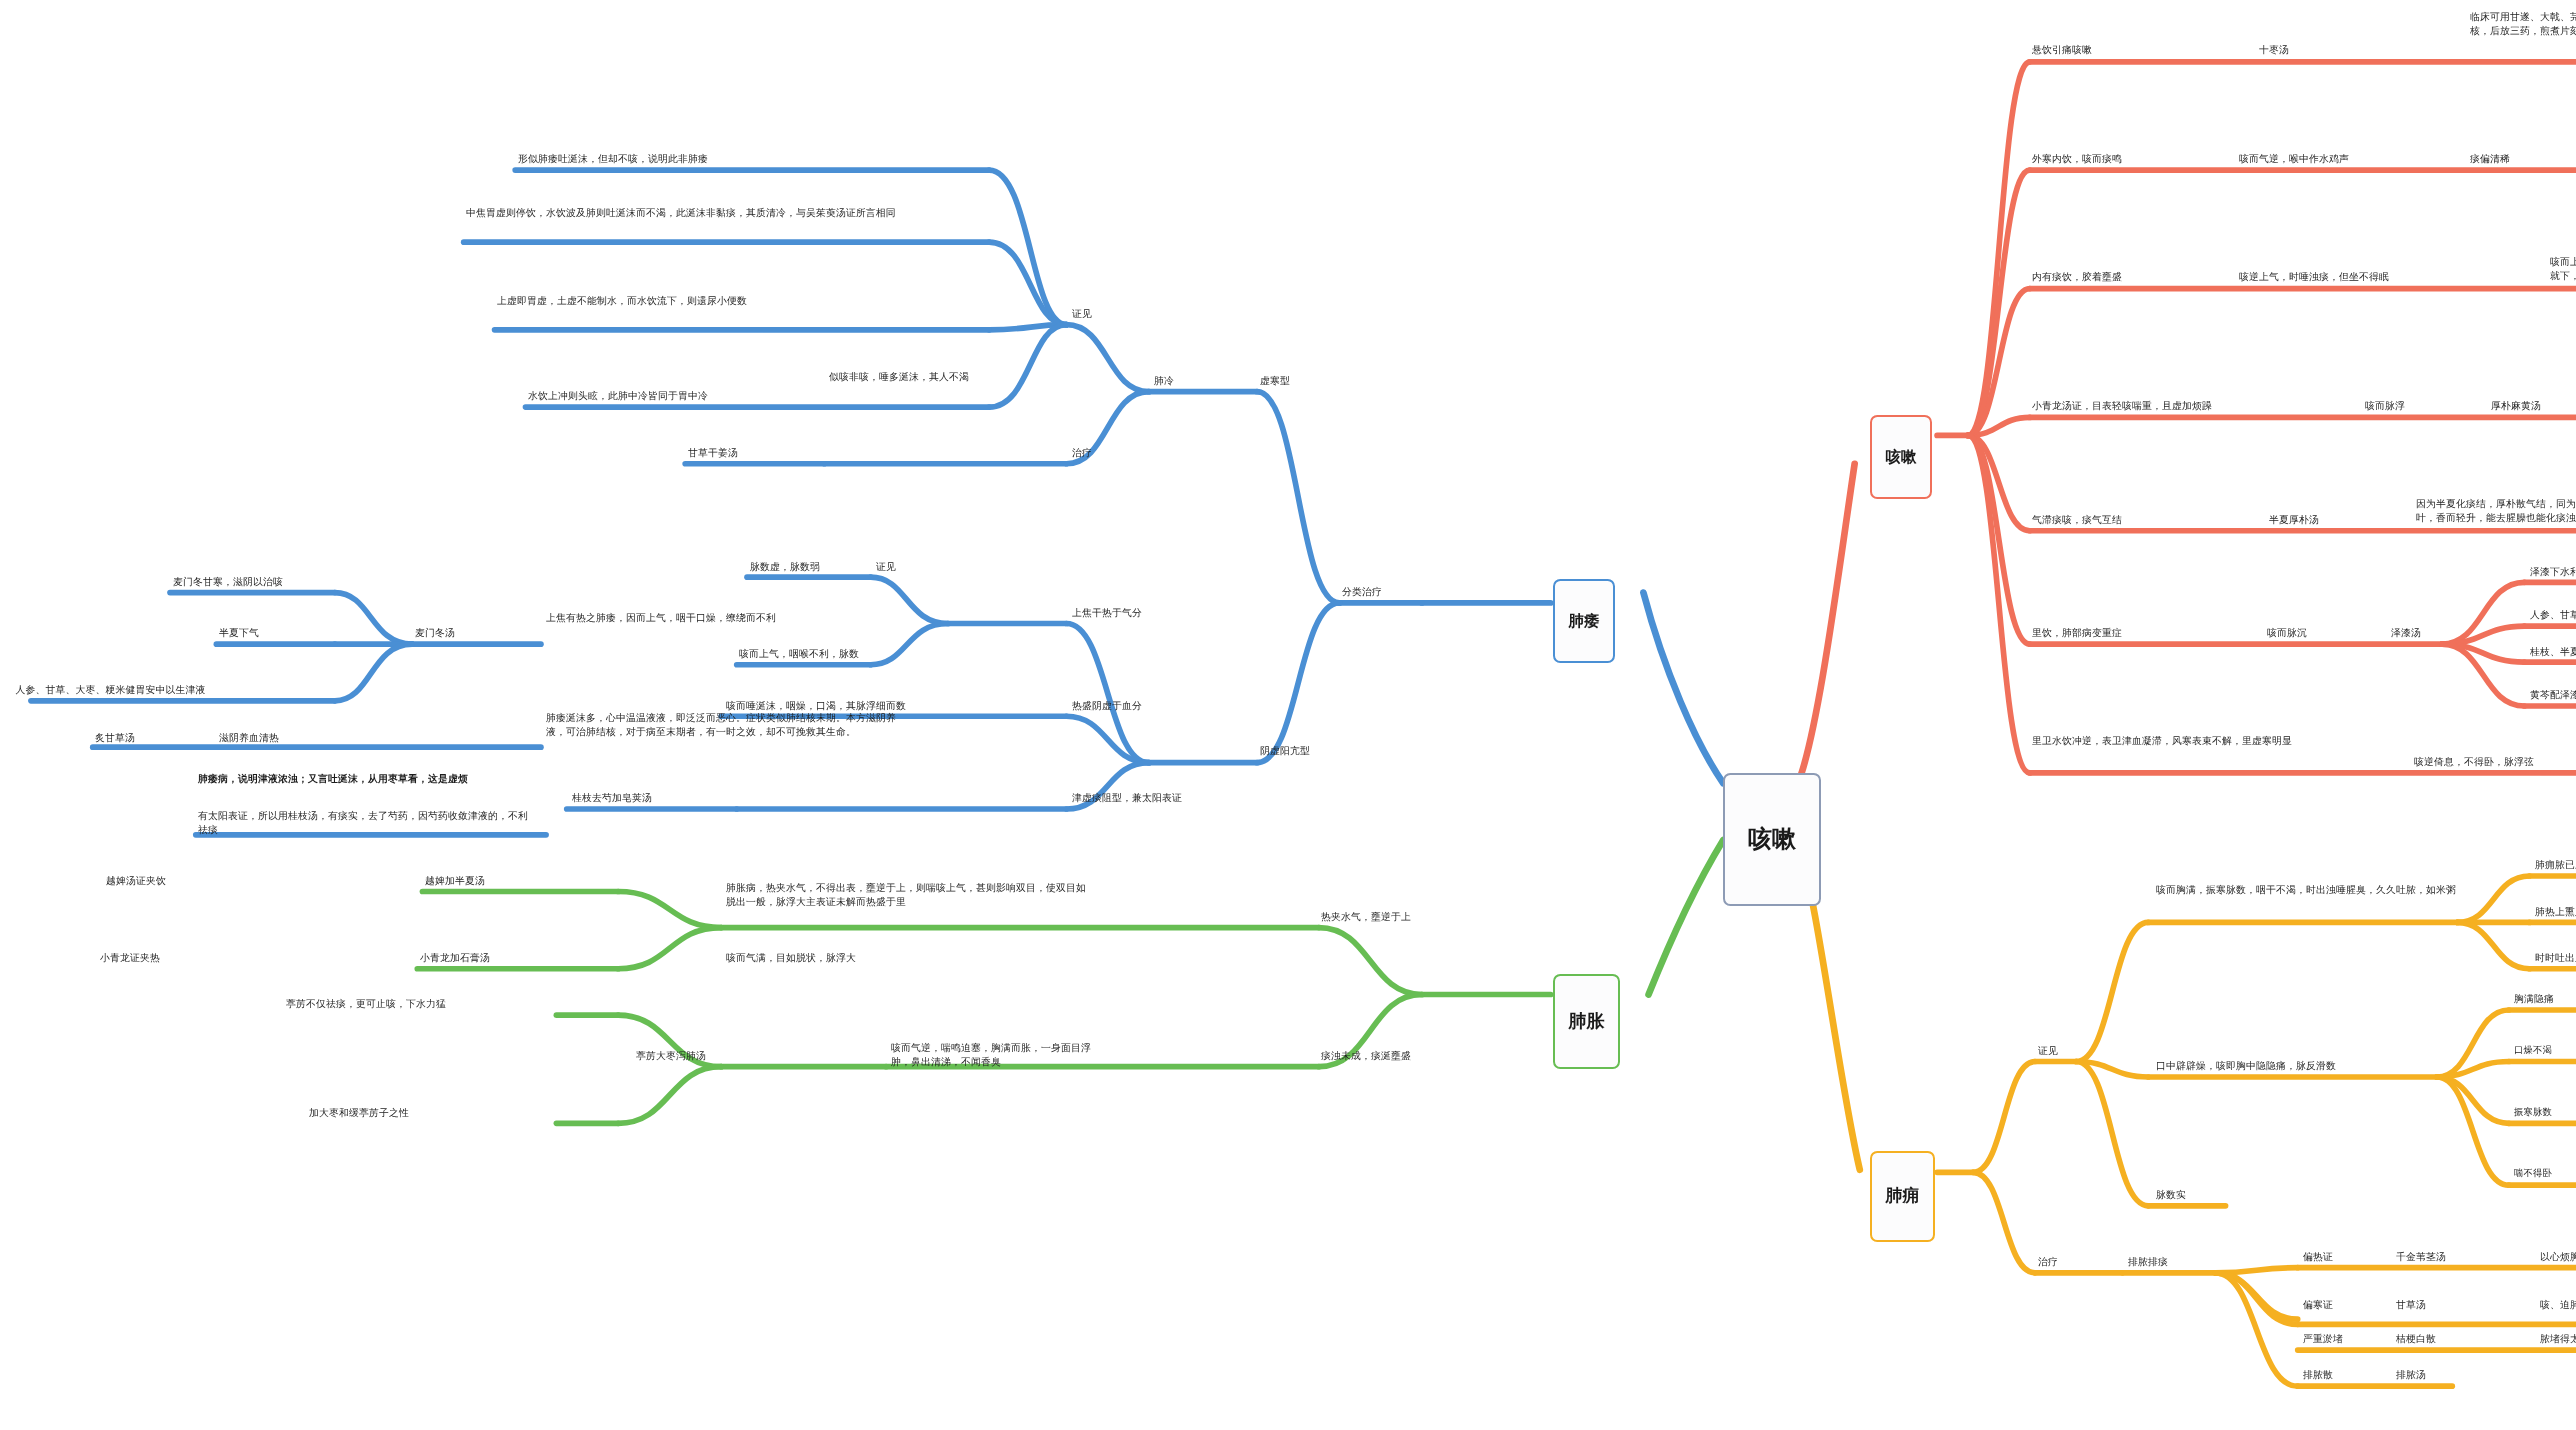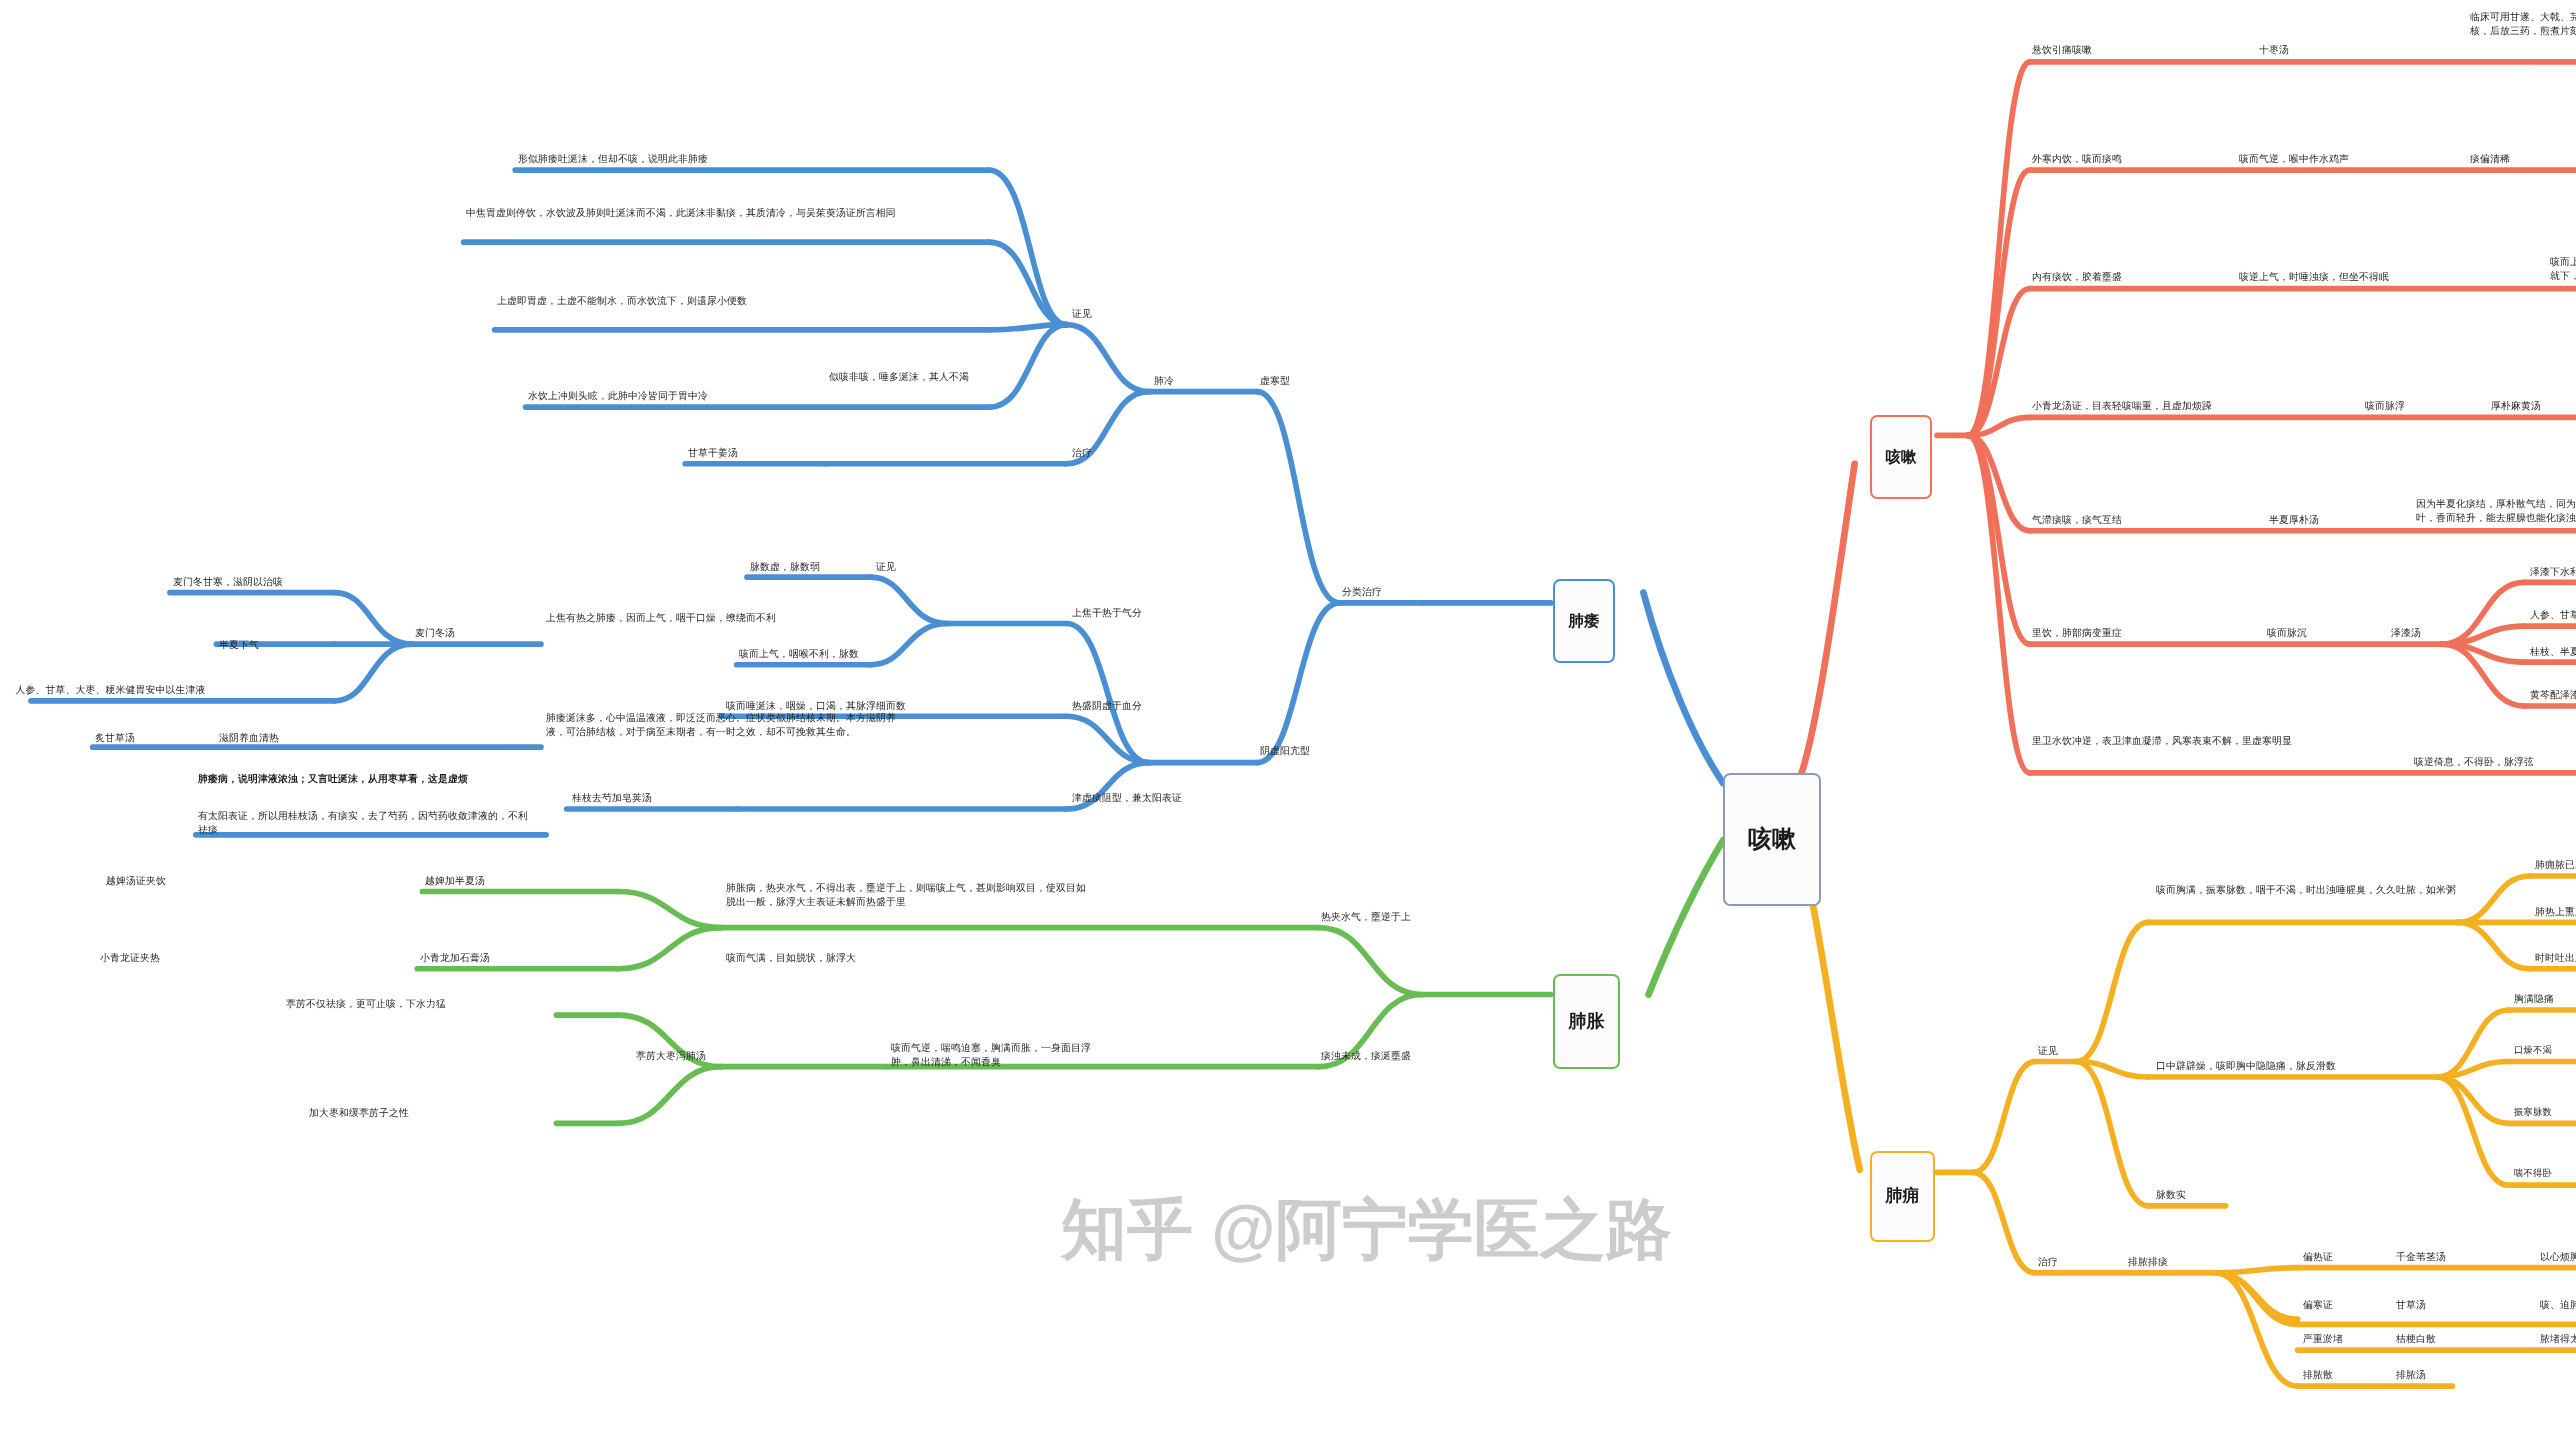--- a/index.html
+++ b/index.html
@@ -240,21 +240,21 @@
 <div class="node plain" style="left:497px;top:294px;width:500px;"><span class="txt">上虚即胃虚，土虚不能制水，而水饮流下，则遗尿小便数</span></div>
 <div class="node plain" style="left:528px;top:389px;width:469px;"><span class="txt">水饮上冲则头眩，此肺中冷皆同于胃中冷</span></div>
 
 <div class="node plain" style="left:1072px;top:606px;"><span class="txt">上焦干热于气分</span></div>
 <div class="node plain" style="left:876px;top:560px;"><span class="txt">证见</span></div>
 <div class="node plain" style="left:750px;top:560px;"><span class="txt">脉数虚，脉数弱</span></div>
 <div class="node plain" style="left:739px;top:647px;"><span class="txt">咳而上气，咽喉不利，脉数</span></div>
 <div class="node plain" style="left:546px;top:611px;width:319px;"><span class="txt">上焦有热之肺痿，因而上气，咽干口燥，缭绕而不利</span></div>
 <div class="node plain" style="left:415px;top:626px;"><span class="txt">麦门冬汤</span></div>
 <div class="node plain" style="left:173px;top:575px;"><span class="txt">麦门冬甘寒，滋阴以治咳</span></div>
-<div class="node plain" style="left:219px;top:626px;margin-top:12px;"><span class="txt">半夏下气</span></div>
+<div class="node plain" style="left:219px;top:626px;"><span class="txt">半夏下气</span></div>
 <div class="node plain" style="left:15.5px;top:683px;"><span class="txt">人参、甘草、大枣、粳米健胃安中以生津液</span></div>
 
 <div class="node plain" style="left:1072px;top:699px;"><span class="txt">热盛阴虚于血分</span></div>
 <div class="node plain" style="left:726px;top:699px;"><span class="txt">咳而唾涎沫，咽燥，口渴，其脉浮细而数</span></div>
 <div class="node plain" style="left:546px;top:711px;width:355px;"><span class="txt">肺痿涎沫多，心中温温液液，即泛泛而恶心。症状类似肺结核末期。本方滋阴养液，可治肺结核，对于病至末期者，有一时之效，却不可挽救其生命。</span></div>
 <div class="node plain" style="left:219px;top:731px;"><span class="txt">滋阴养血清热</span></div>
 <div class="node plain" style="left:95px;top:731px;"><span class="txt">炙甘草汤</span></div>
 
 <div class="node plain" style="left:1072px;top:791px;"><span class="txt">津虚痰阻型，兼太阳表证</span></div>
 <div class="node plain" style="left:572px;top:791px;"><span class="txt">桂枝去芍加皂荚汤</span></div>
@@ -333,16 +333,15 @@
 <div class="node plain" style="left:2540px;top:1250px;"><span class="txt">以心烦胸满和胸中甲错为主证</span></div>
 <div class="node plain" style="left:2303px;top:1298px;text-align:center;"><span class="txt">偏寒证</span></div>
 <div class="node plain" style="left:2396px;top:1298px;"><span class="txt">甘草汤</span></div>
 <div class="node plain" style="left:2540px;top:1298px;"><span class="txt">咳、迫肺的证若轻微，可以不另使用巴豆</span></div>
 <div class="node plain" style="left:2303px;top:1332px;"><span class="txt">严重淤堵</span></div>
 <div class="node plain" style="left:2396px;top:1332px;"><span class="txt">桔梗白散</span></div>
 <div class="node plain" style="left:2540px;top:1332px;"><span class="txt">脓堵得太严重了，病情又紧急，上下都不通利，要用以下之</span></div>
 <div class="node plain" style="left:2303px;top:1368px;"><span class="txt">排脓散</span></div>
 <div class="node plain" style="left:2396px;top:1368px;"><span class="txt">排脓汤</span></div>
 
-<div id="wm"><span>知乎 @阿宁学医之路</span></div>
 
 </div>
 
 
 </body></html>

